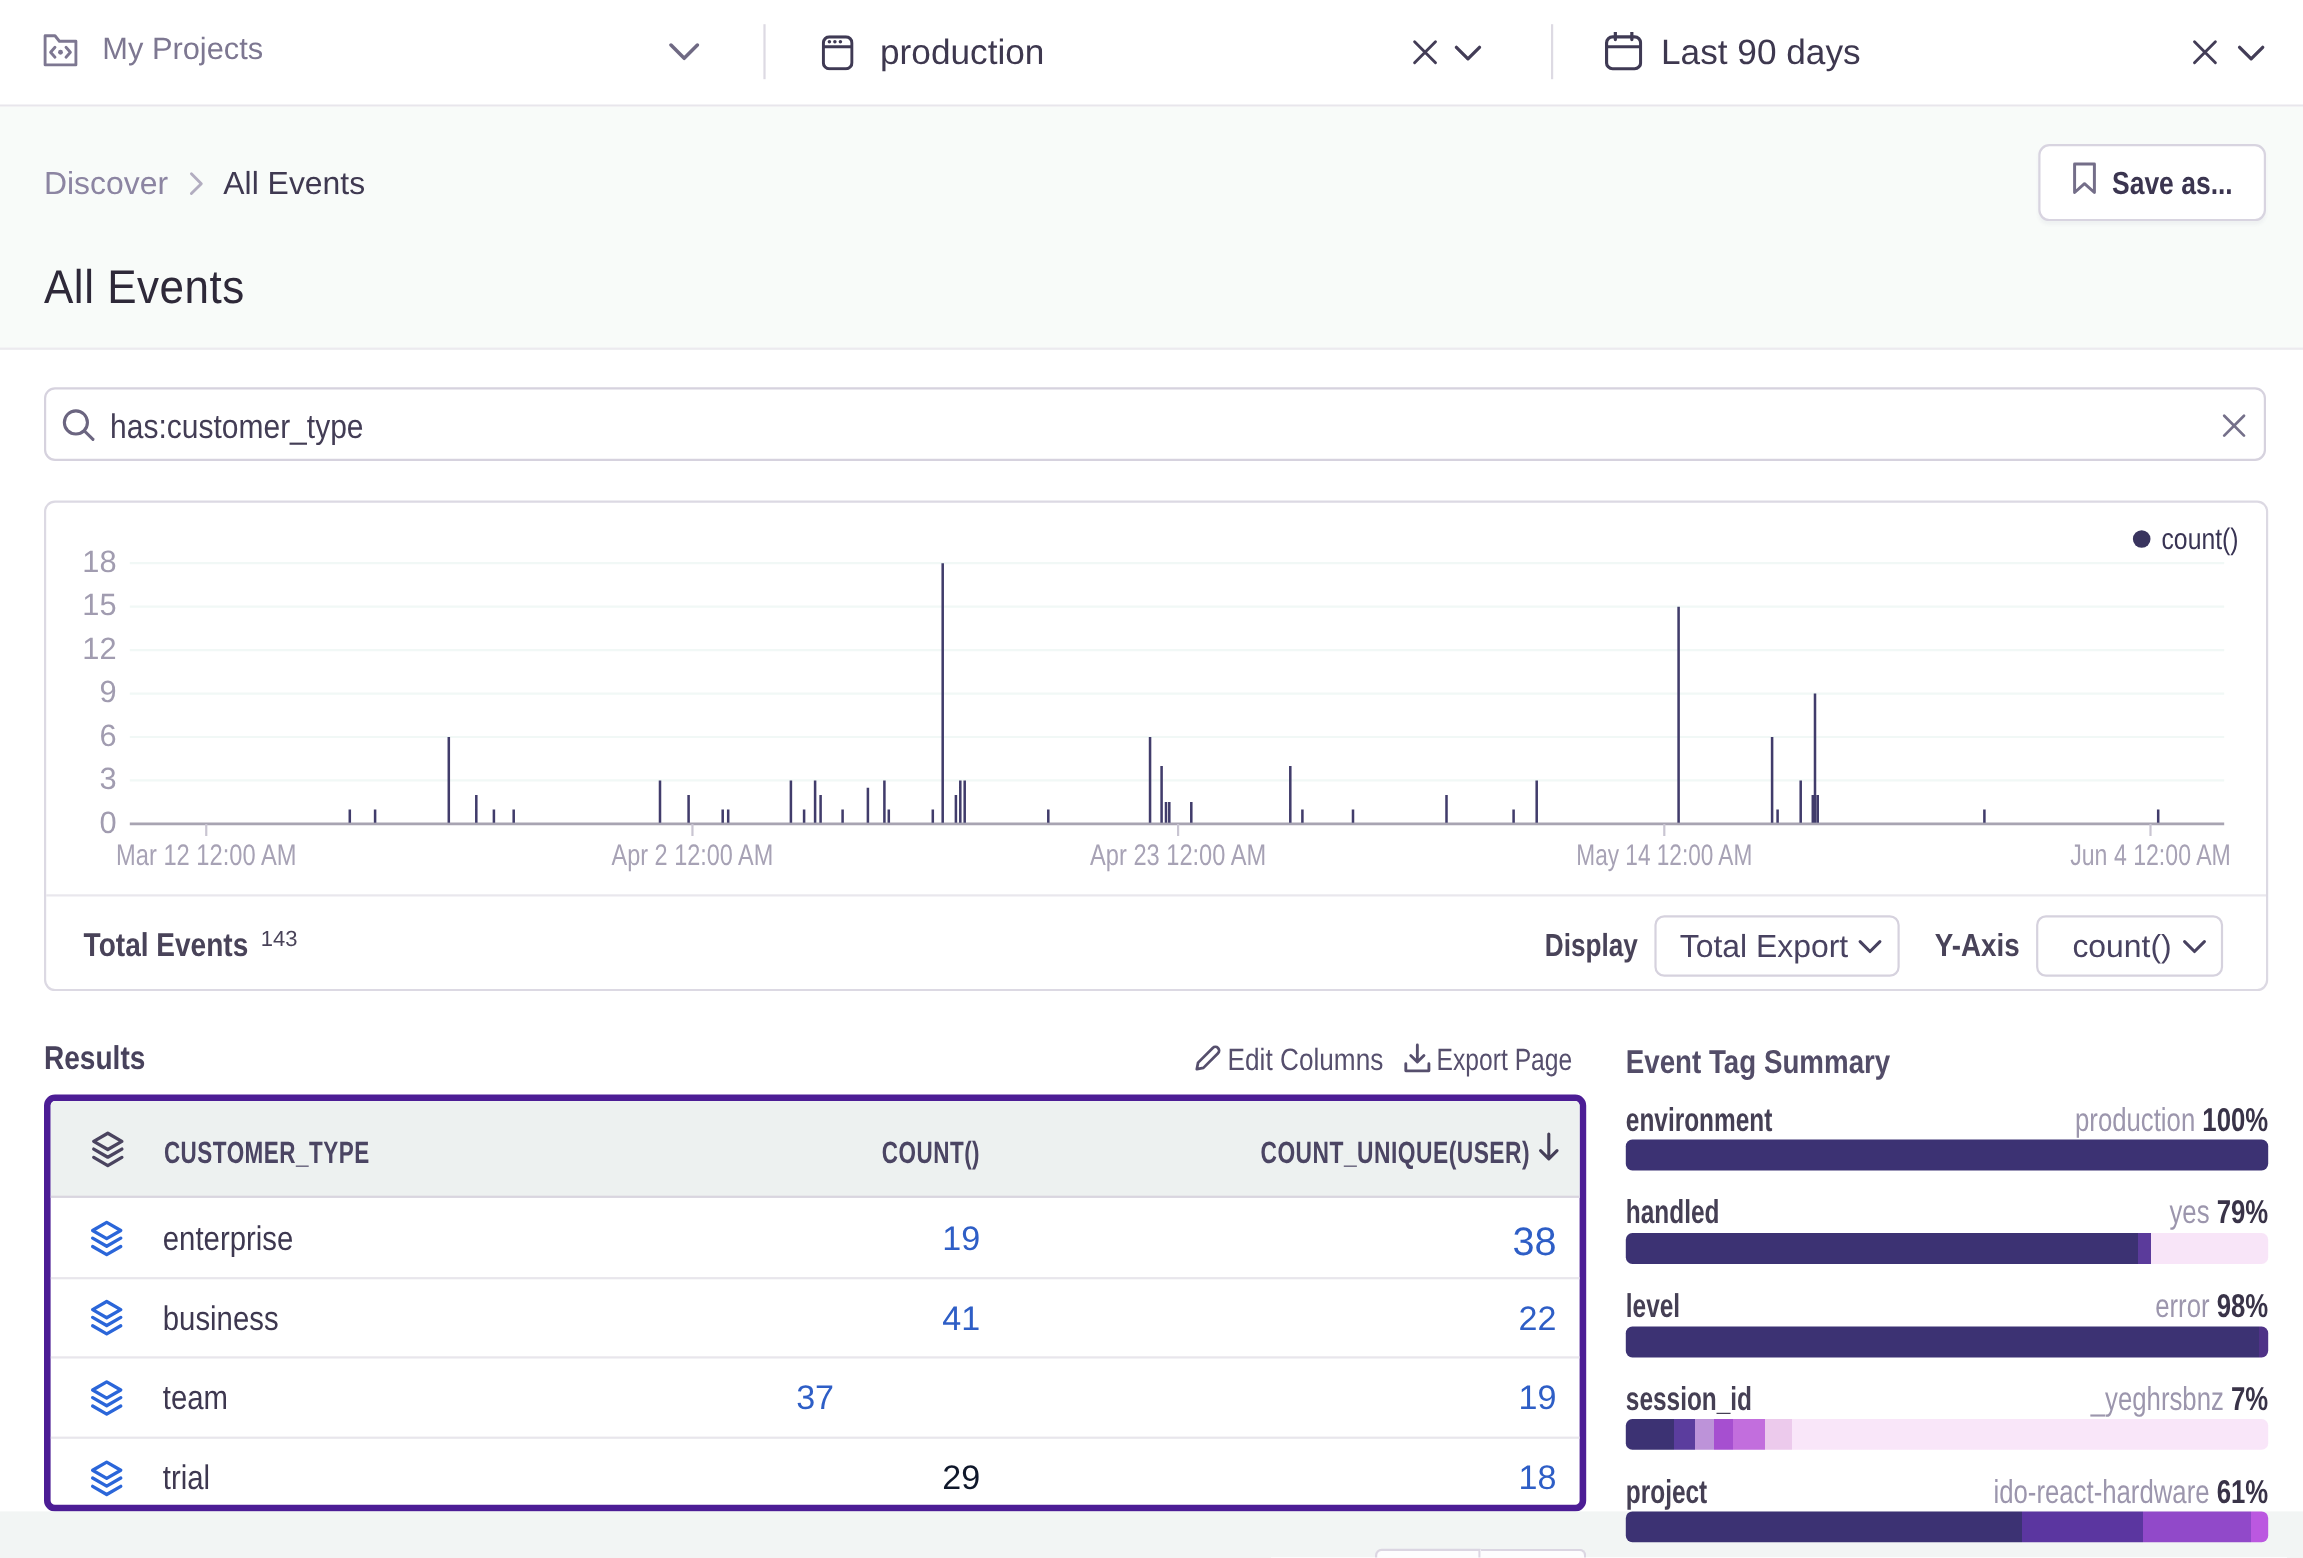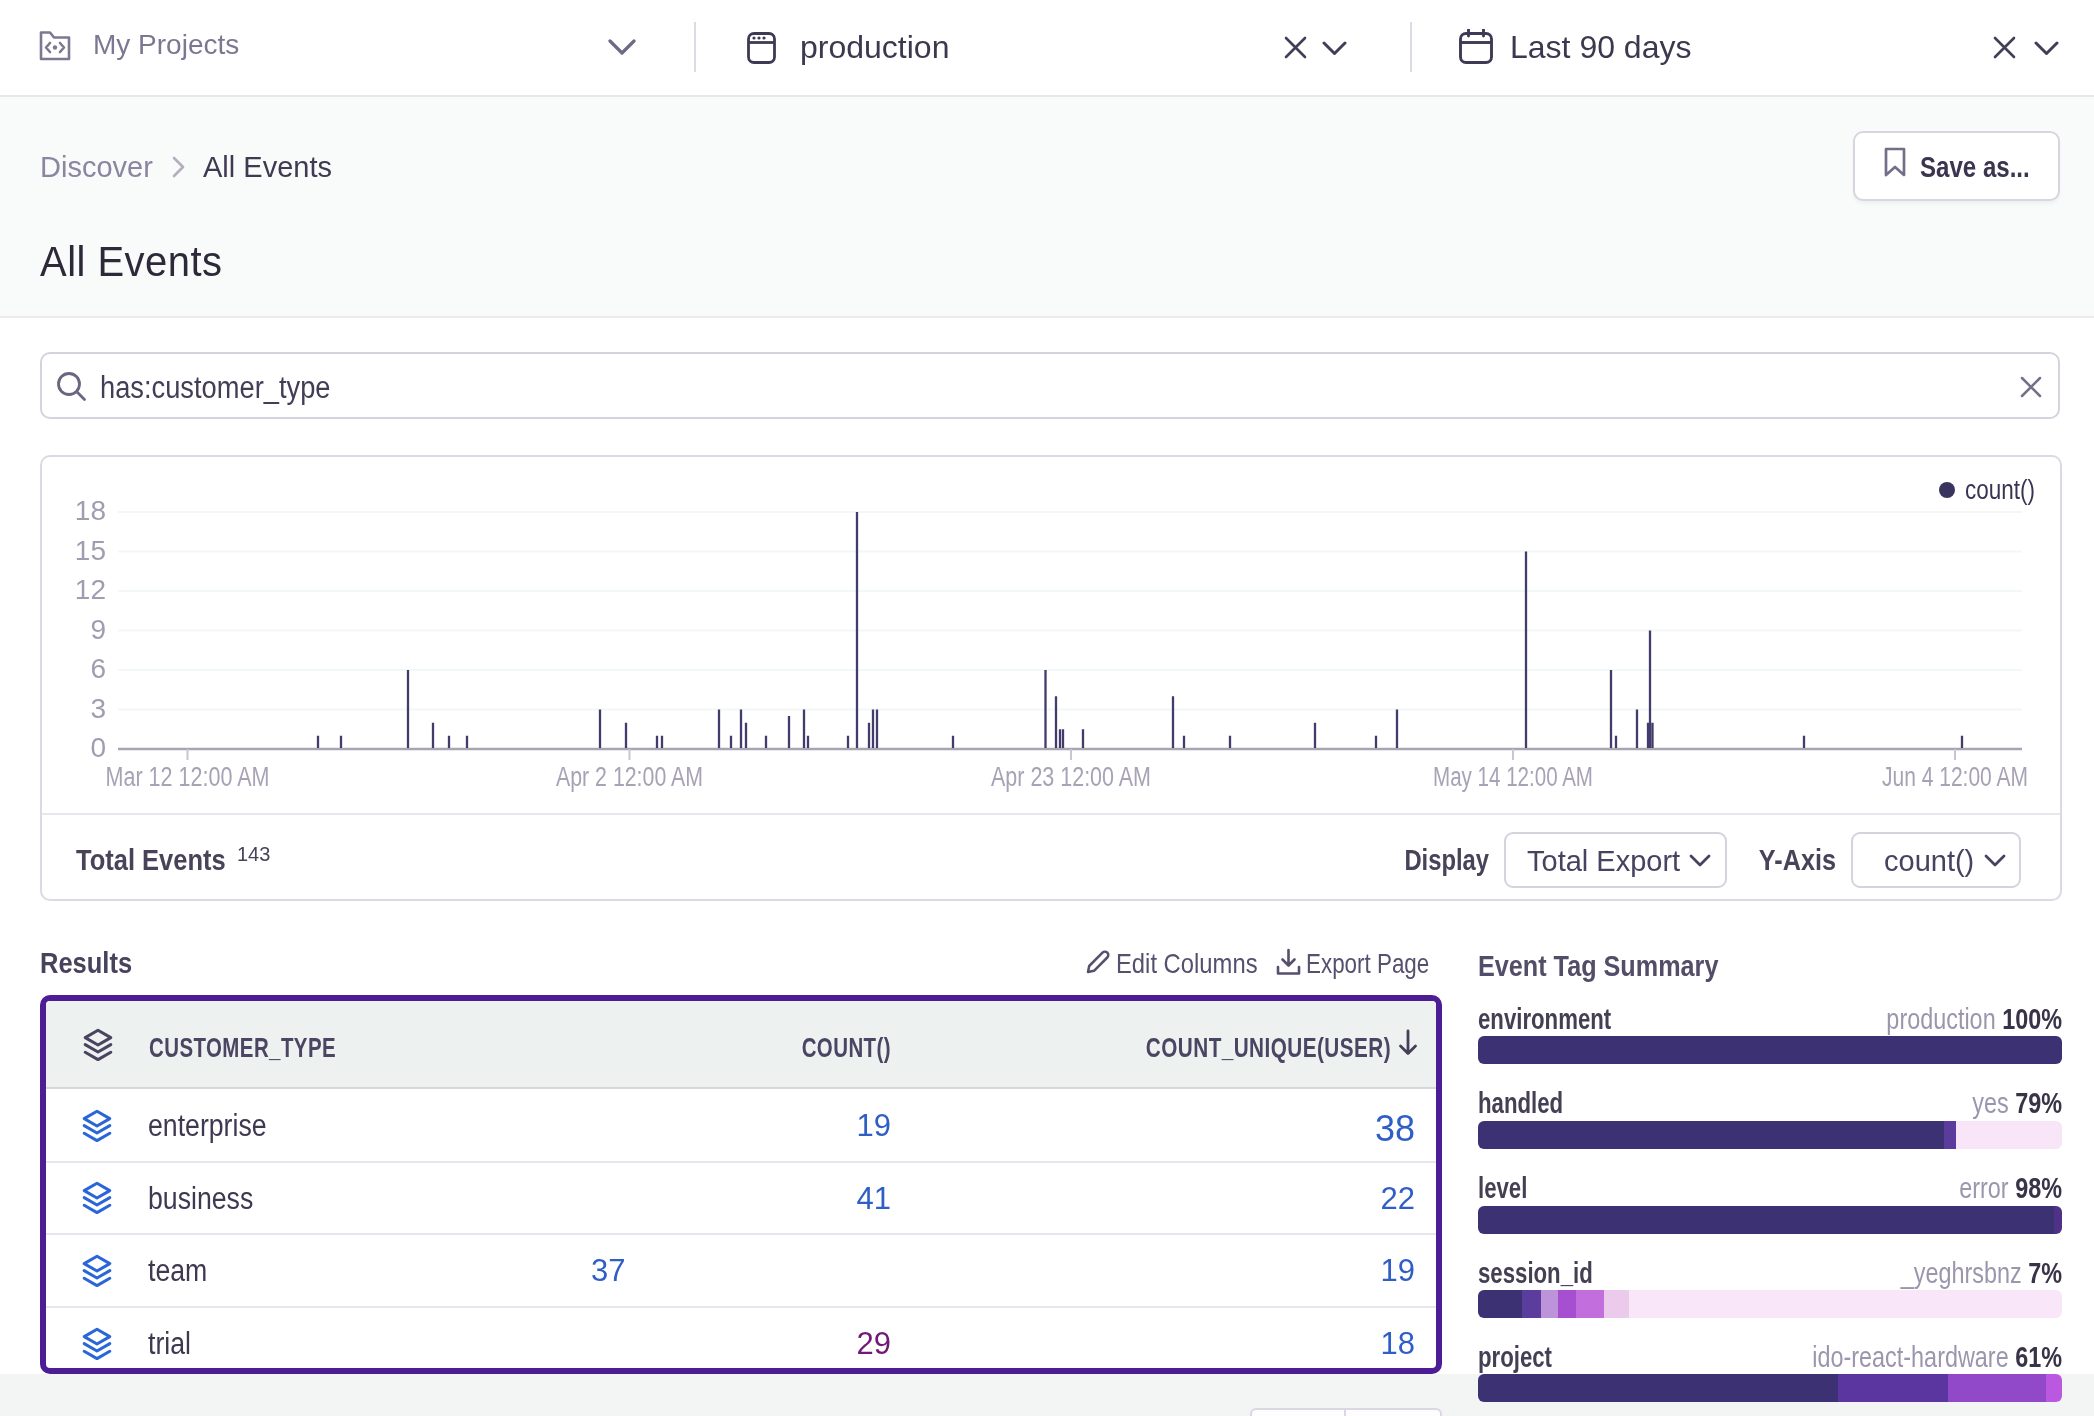--- a/index.html
+++ b/index.html
@@ -158,30 +158,30 @@
     <div class="abs sxl" style="left:102px;top:180px;font-size:31px;color:#3e3850;transform:scaleX(0.86)">business</div>
     <div class="abs" style="left:545px;top:180px;width:300px;text-align:right;font-size:31px;color:#2e5ec6">41</div>
     <div class="abs" style="left:1069px;top:180px;width:300px;text-align:right;font-size:31px;color:#2e5ec6">22</div>
     <div class="abs" style="left:0;top:232px;width:1402px;height:2px;background:#e8e6ec"></div>
     <svg class="abs" style="left:36px;top:253px" width="30" height="34" viewBox="0 0 30 34">
  <path d="M15 2.2 L27.8 9.6 15 17 2.2 9.6 Z" fill="none" stroke="#2b66d9" stroke-width="3" stroke-linejoin="round"></path>
  <path d="M2.2 16.6 L15 24 27.8 16.6" fill="none" stroke="#2b66d9" stroke-width="3" stroke-linecap="round" stroke-linejoin="round"></path>
  <path d="M2.2 24.2 L15 31.6 27.8 24.2" fill="none" stroke="#2b66d9" stroke-width="3" stroke-linecap="round" stroke-linejoin="round"></path>
 </svg>
     <div class="abs sxl" style="left:102px;top:252px;font-size:31px;color:#3e3850;transform:scaleX(0.86)">team</div>
-    <div class="abs" style="left:545px;top:252px;width:300px;text-align:left;font-size:31px;color:#2e5ec6">37</div>
+    <div class="abs" style="left:545px;top:252px;width:300px;text-align:center;font-size:31px;color:#2e5ec6">37</div>
     <div class="abs" style="left:1069px;top:252px;width:300px;text-align:right;font-size:31px;color:#2e5ec6">19</div>
     <div class="abs" style="left:0;top:305px;width:1402px;height:2px;background:#e8e6ec"></div>
     <svg class="abs" style="left:36px;top:326px" width="30" height="34" viewBox="0 0 30 34">
  <path d="M15 2.2 L27.8 9.6 15 17 2.2 9.6 Z" fill="none" stroke="#2b66d9" stroke-width="3" stroke-linejoin="round"></path>
  <path d="M2.2 16.6 L15 24 27.8 16.6" fill="none" stroke="#2b66d9" stroke-width="3" stroke-linecap="round" stroke-linejoin="round"></path>
  <path d="M2.2 24.2 L15 31.6 27.8 24.2" fill="none" stroke="#2b66d9" stroke-width="3" stroke-linecap="round" stroke-linejoin="round"></path>
 </svg>
     <div class="abs sxl" style="left:102px;top:325px;font-size:31px;color:#3e3850;transform:scaleX(0.86)">trial</div>
-    <div class="abs" style="left:545px;top:325px;width:300px;text-align:right;font-size:31px;color:#701a75">29</div>
+    <div class="abs" style="left:545px;top:325px;width:300px;text-align:right;font-size:31px;color:#0f172a">29</div>
     <div class="abs" style="left:1069px;top:325px;width:300px;text-align:right;font-size:31px;color:#2e5ec6">18</div>
   </div>
 <div class="abs sxl" style="left:1478px;top:949px;font-size:30px;font-weight:bold;color:#534d68;transform:scaleX(0.84)">Event Tag Summary</div>
 <div class="abs sxl" style="left:1478px;top:1002px;font-size:30px;font-weight:bold;color:#453f54;transform:scaleX(0.74)">environment</div>
 <div class="abs sxr" style="left:1478px;top:1002px;width:584px;text-align:right;font-size:30px;color:#9c96ad;transform:scaleX(0.78)">production <span style="font-weight:bold;color:#393348">100%</span></div>
 <div class="abs" style="z-index:2;left:1478px;top:1036px;width:584px;height:28px;border-radius:6px;background:linear-gradient(to right, #3c3273 0.00%, #3c3273 100.00%)"></div>
 <div class="abs sxl" style="left:1478px;top:1086px;font-size:30px;font-weight:bold;color:#453f54;transform:scaleX(0.74)">handled</div>
 <div class="abs sxr" style="left:1478px;top:1086px;width:584px;text-align:right;font-size:30px;color:#9c96ad;transform:scaleX(0.78)">yes <span style="font-weight:bold;color:#393348">79%</span></div>
 <div class="abs" style="z-index:2;left:1478px;top:1121px;width:584px;height:28px;border-radius:6px;background:linear-gradient(to right, #3c3273 0.00%, #3c3273 79.80%, #5b3b9b 79.80%, #5b3b9b 81.80%, #f8e5f8 81.80%, #f8e5f8 100.00%)"></div>
 <div class="abs sxl" style="left:1478px;top:1171px;font-size:30px;font-weight:bold;color:#453f54;transform:scaleX(0.74)">level</div>

